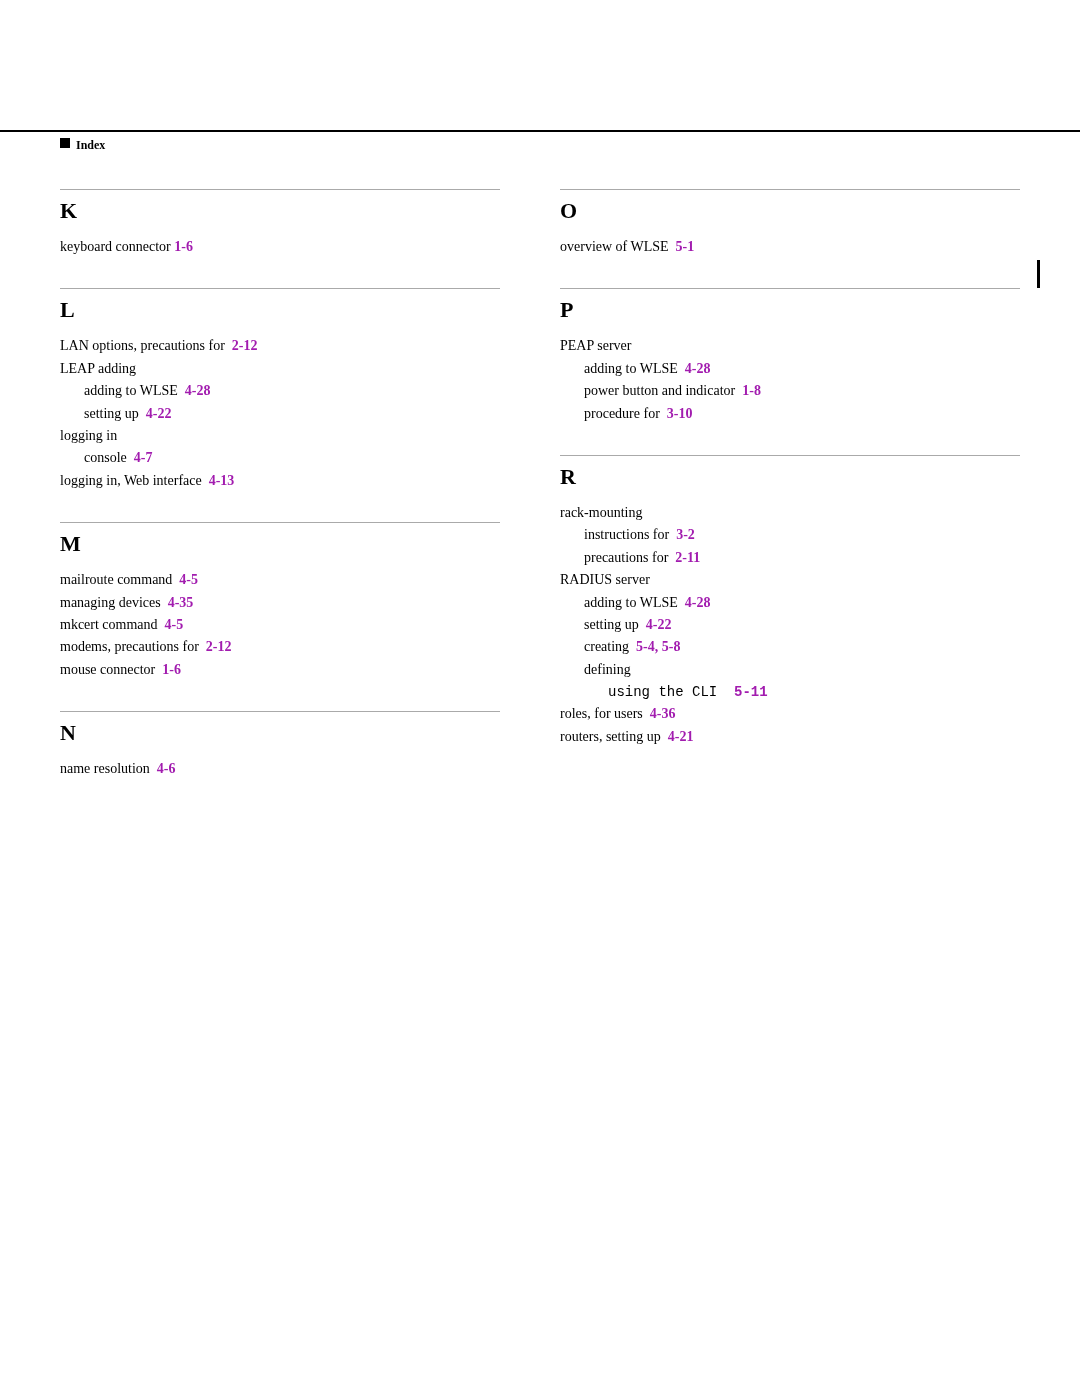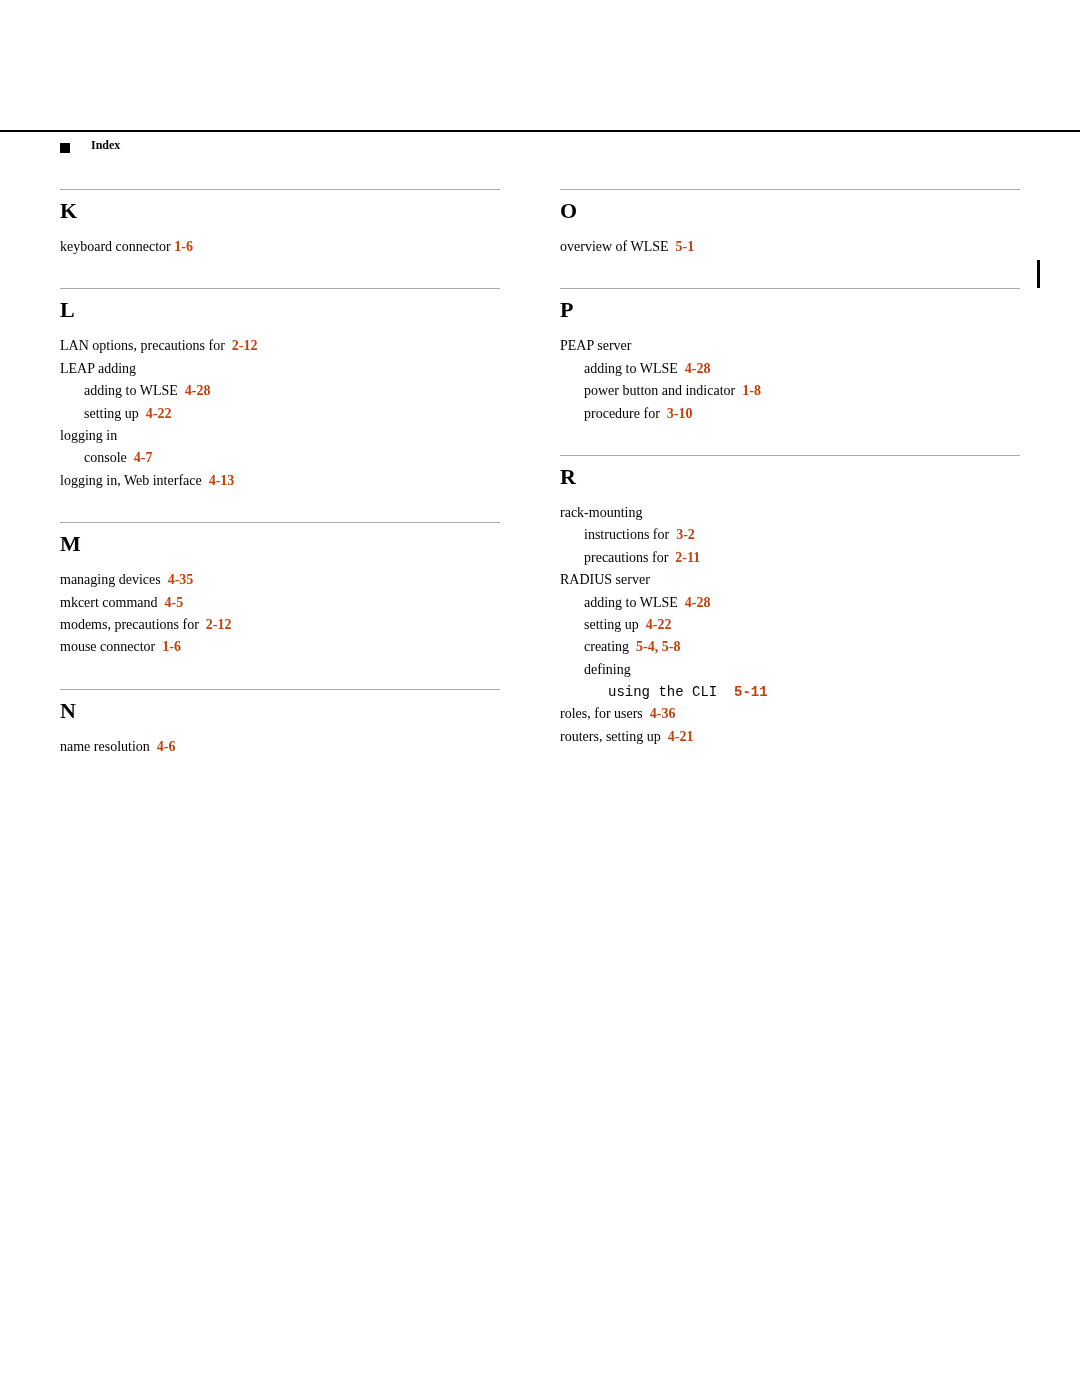--- a/index.html
+++ b/index.html
@@ -27,22 +27,22 @@
       padding: 6px 60px;
       display: flex;
       align-items: center;
       margin-top: 130px;
     }
 
     .top-bar-index {
       font-size: 12px;
       font-weight: bold;
       display: flex;
-      align-items: flex-end;
-      gap: 21px;
+      align-items: flex-start;
+      gap: 6px;
     }
 
     .top-bar-index .square {
       width: 10px;
       height: 10px;
       background: #000;
       display: inline-block;
     }
 
     
@@ -101,21 +101,21 @@
     .entry.indent1 {
       padding-left: 24px;
     }
 
     .entry.indent2 {
       padding-left: 48px;
       font-family: Liberation Mono, monospace;
     }
 
     a.link {
-      color: #c2410c;
+      color: #a21caf;
       text-decoration: none;
       font-weight: bold;
     }
   </style>
 </head>
 <body>
 
 <div class="page">
 
   <div class="right-bar"></div>
@@ -162,20 +162,23 @@
         </div>
         <div class="entry">
           <span>logging in, Web interface &nbsp;</span><a class="link" href="#">4-13</a>
         </div>
       </div>
 
       <div class="section">
         <hr class="section-divider">
         <span class="section-letter">M</span>
         <div class="entry">
+          <span>mailroute command &nbsp;</span><a class="link" href="#">4-5</a>
+        </div>
+        <div class="entry">
           <span>managing devices &nbsp;</span><a class="link" href="#">4-35</a>
         </div>
         <div class="entry">
           <span>mkcert command &nbsp;</span><a class="link" href="#">4-5</a>
         </div>
         <div class="entry">
           <span>modems, precautions for &nbsp;</span><a class="link" href="#">2-12</a>
         </div>
         <div class="entry">
           <span>mouse connector &nbsp;</span><a class="link" href="#">1-6</a>

